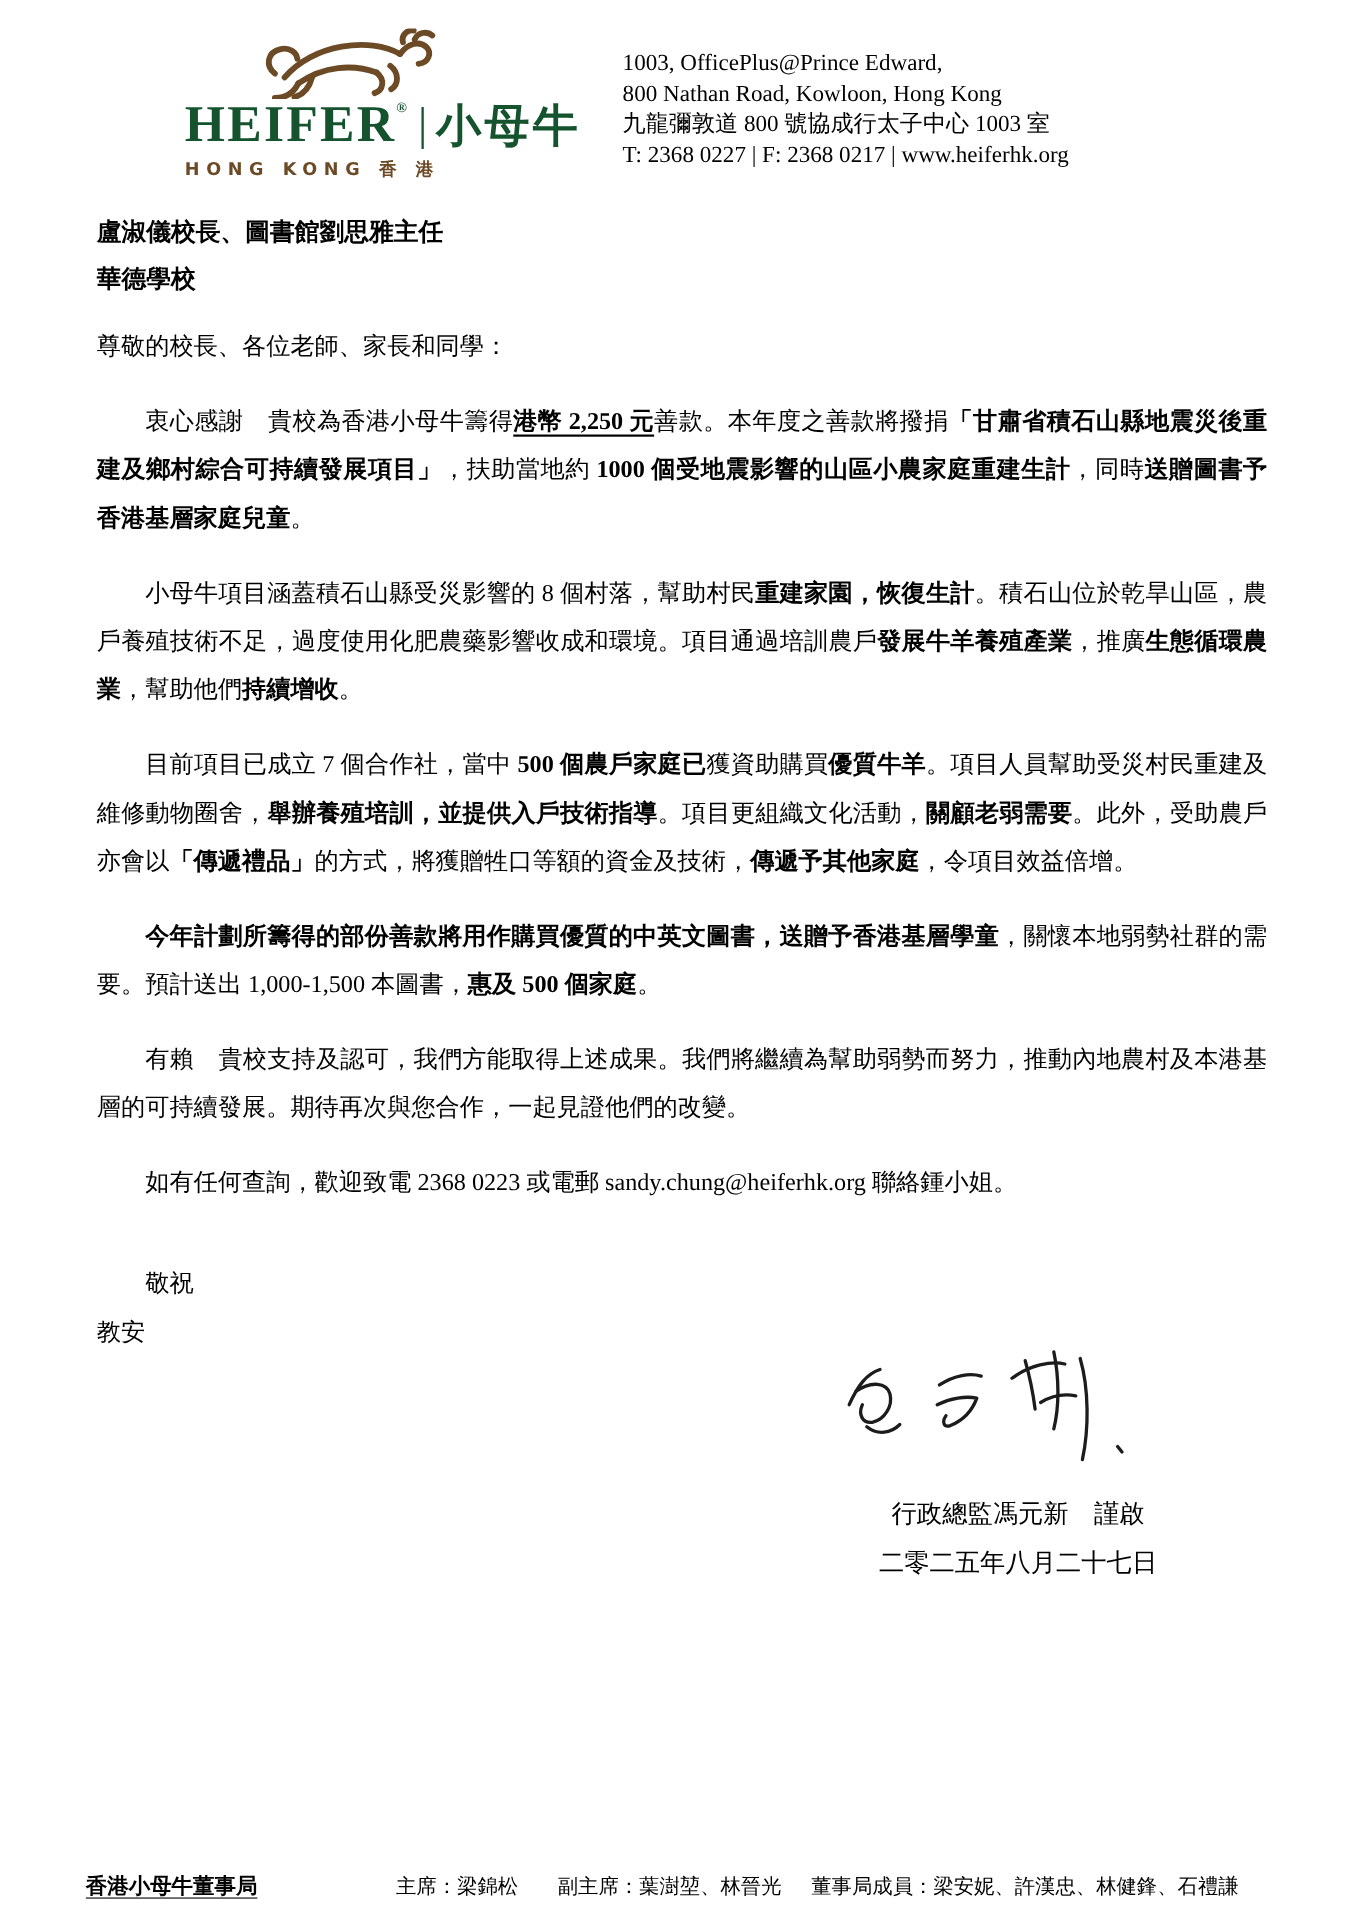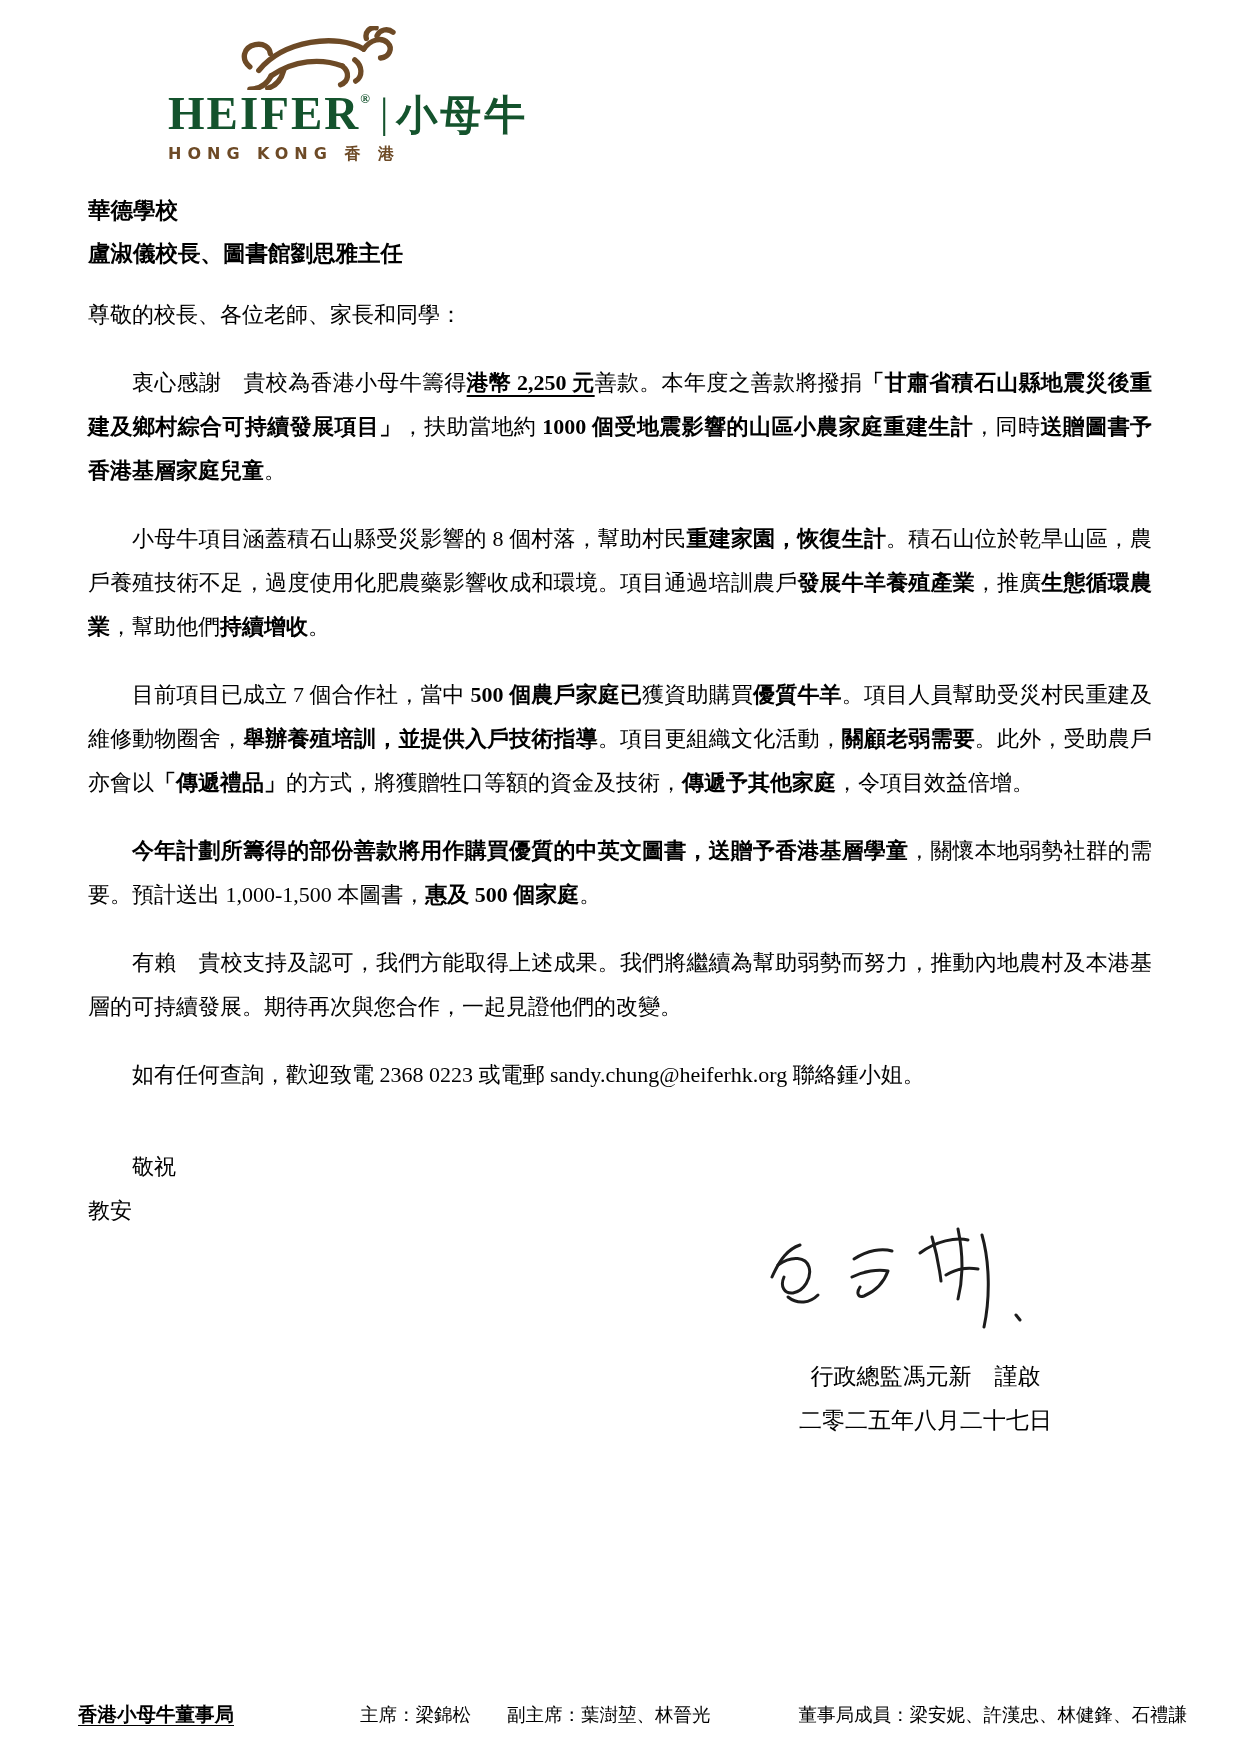--- a/index.html
+++ b/index.html
@@ -42,21 +42,21 @@
   .signoff{display:flex;flex-direction:column;align-items:flex-end;margin-top:2px;padding-right:100px;}
   .signoff-inner{text-align:center;font-size:23px;line-height:44px;}
 
   
   .letter-footer{position:absolute;left:78px;right:60px;bottom:26px;
     display:flex;align-items:baseline;font-size:18.5px;white-space:nowrap;}
   .board-title{font-weight:bold;font-size:19.5px;text-decoration:underline;text-underline-offset:4px;}
   .fgroup{display:inline-block;}
   .fg1{margin-left:126px;}
   .fg2{margin-left:36px;}
-  .fg3{margin-left:88px;text-align:center;}
+  .fg3{margin-left:27px;text-align:center;}
 </style>
 </head>
 <body>
 
 <div class="page">
 
   <div class="letter-header">
     <div class="logo-block">
       <svg class="cow-svg" width="190" height="64" viewBox="0 0 200 72" fill="none" stroke="#6d4a26" stroke-width="6" stroke-linecap="round" stroke-linejoin="round">
         <path d="M20,46 C10,38 12,24 26,21 C35,19 42,24 43,31"></path>
@@ -74,25 +74,31 @@
         <span class="heifer-text">HEIFER</span>
           <span class="reg-mark">®</span>
           <span class="logo-divider">|</span>
           <span class="brand-cn">小母牛</span>
       </div>
       <div class="logo-sub">
         <span>HONG KONG</span>
         <span>香 港</span>
       </div>
     </div>
+    <div class="address-block">
+      <div>1003, OfficePlus@Prince Edward,</div>
+      <div>800 Nathan Road, Kowloon, Hong Kong</div>
+      <div>九龍彌敦道 800 號協成行太子中心 1003 室</div>
+      <div>T: 2368 0227 | F: 2368 0217 | www.heiferhk.org</div>
+    </div>
   </div>
 
   <div class="recipient">
+    <div>盧淑儀校長、圖書館劉思雅主任</div>
     <div>華德學校</div>
-    <div>盧淑儀校長、圖書館劉思雅主任</div>
   </div>
 
   <div class="salutation">尊敬的校長、各位老師、家長和同學：</div>
 
   <div class="body-text">
     <p><span>衷心感謝　貴校為香港小母牛籌得</span><span class="b u">港幣 2,250 元</span><span>善款。本年度之善款將撥捐</span><span class="b">「甘肅省積石山縣地震災後重建及鄉村綜合可持續發展項目」</span><span>，扶助當地約 </span><span class="b">1000 個受地震影響的山區小農家庭重建生計</span><span>，同時</span><span class="b">送贈圖書予香港基層家庭兒童</span><span>。</span></p>
     <p><span>小母牛項目涵蓋積石山縣受災影響的 8 個村落，幫助村民</span><span class="b">重建家園，恢復生計</span><span>。積石山位於乾旱山區，農戶養殖技術不足，過度使用化肥農藥影響收成和環境。項目通過培訓農戶</span><span class="b">發展牛羊養殖產業</span><span>，推廣</span><span class="b">生態循環農業</span><span>，幫助他們</span><span class="b">持續增收</span><span>。</span></p>
     <p><span>目前項目已成立 7 個合作社，當中 </span><span class="b">500 個農戶家庭已</span><span>獲資助購買</span><span class="b">優質牛羊</span><span>。項目人員幫助受災村民重建及維修動物圈舍，</span><span class="b">舉辦養殖培訓，並提供入戶技術指導</span><span>。項目更組織文化活動，</span><span class="b">關顧老弱需要</span><span>。此外，受助農戶亦會以</span><span class="b">「傳遞禮品」</span><span>的方式，將獲贈牲口等額的資金及技術，</span><span class="b">傳遞予其他家庭</span><span>，令項目效益倍增。</span></p>
     <p><span class="b">今年計劃所籌得的部份善款將用作購買優質的中英文圖書，送贈予香港基層學童</span><span>，關懷本地弱勢社群的需要。預計送出 1,000-1,500 本圖書，</span><span class="b">惠及 500 個家庭</span><span>。</span></p>
     <p><span>有賴　貴校支持及認可，我們方能取得上述成果。我們將繼續為幫助弱勢而努力，推動內地農村及本港基層的可持續發展。期待再次與您合作，一起見證他們的改變。</span></p>

